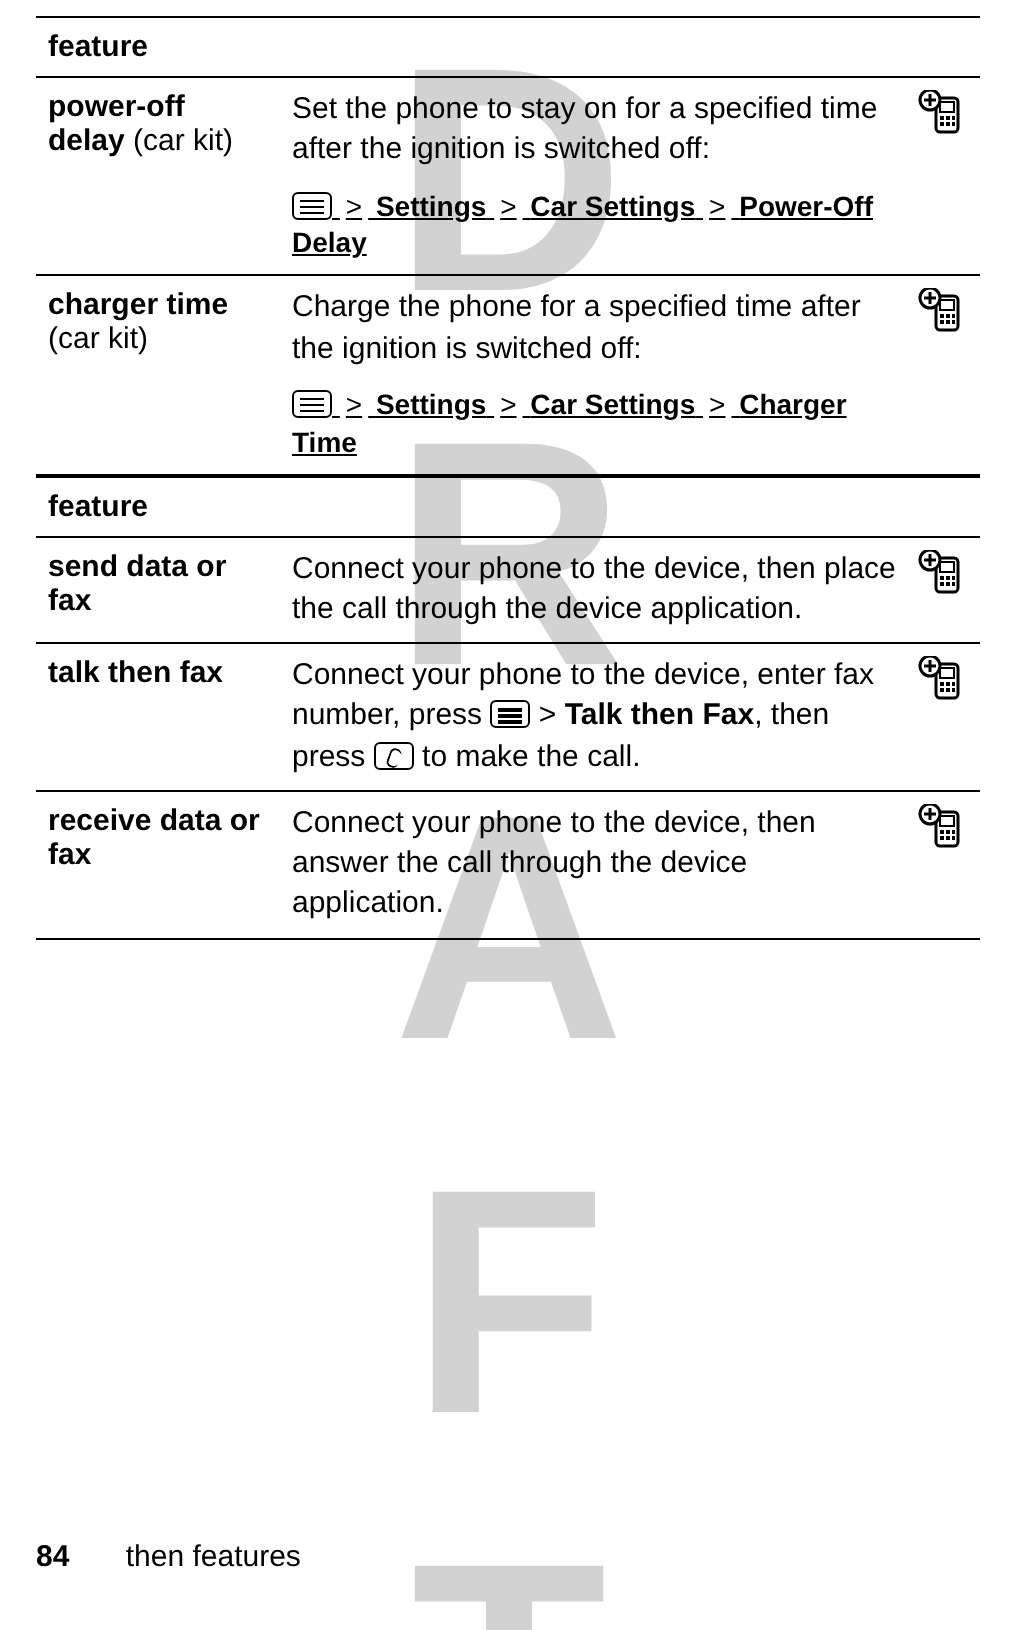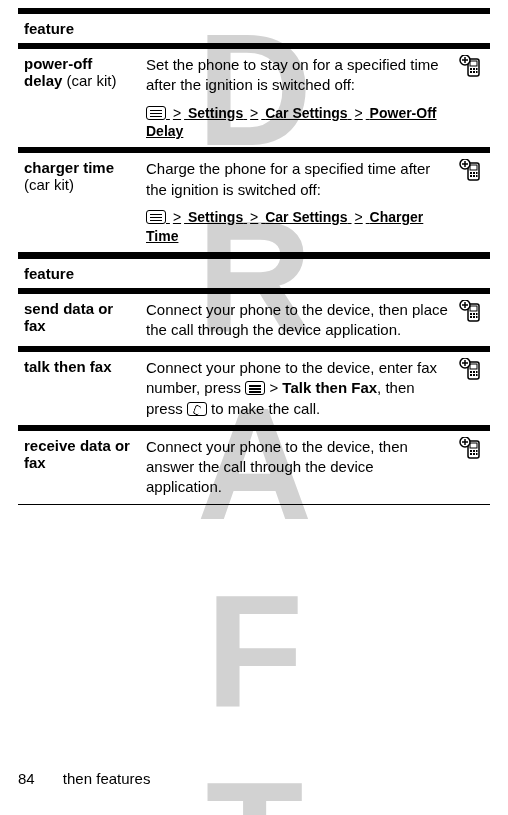--- a/index.html
+++ b/index.html
@@ -28,21 +28,21 @@
     z-index: 0;
     pointer-events: none;
     line-height: 1;
   }
   .content { position: relative; z-index: 1; }
   table {
     border-collapse: collapse;
     width: 100%;
   }
   table td, table th {
-    border-top: 6px solid #000000;
+    border-top: 1px solid #000000;
     border-bottom: 1px solid #000;
     padding: 6px 6px;
     vertical-align: top;
     text-align: left;
   }
   th.feature-header {
     font-weight: bold;
     font-size: 15px;
   }
   .col-feature {
@@ -115,21 +115,21 @@
     width: 28px;
     height: 24px;
   }
   .device-icon svg { display: block; }
   .footer {
     position: absolute;
     bottom: 28px;
     left: 18px;
     font-size: 15px;
   }
-  .footer .page-num { font-weight: normal; margin-right: 24px; }
+  .footer .page-num { font-weight: bold; margin-right: 24px; }
 </style>
 </head>
 <body>
 
 <div class="draft-watermark">DRAFT</div>
 
 <div class="content">
 
   <table>
     <tbody>

